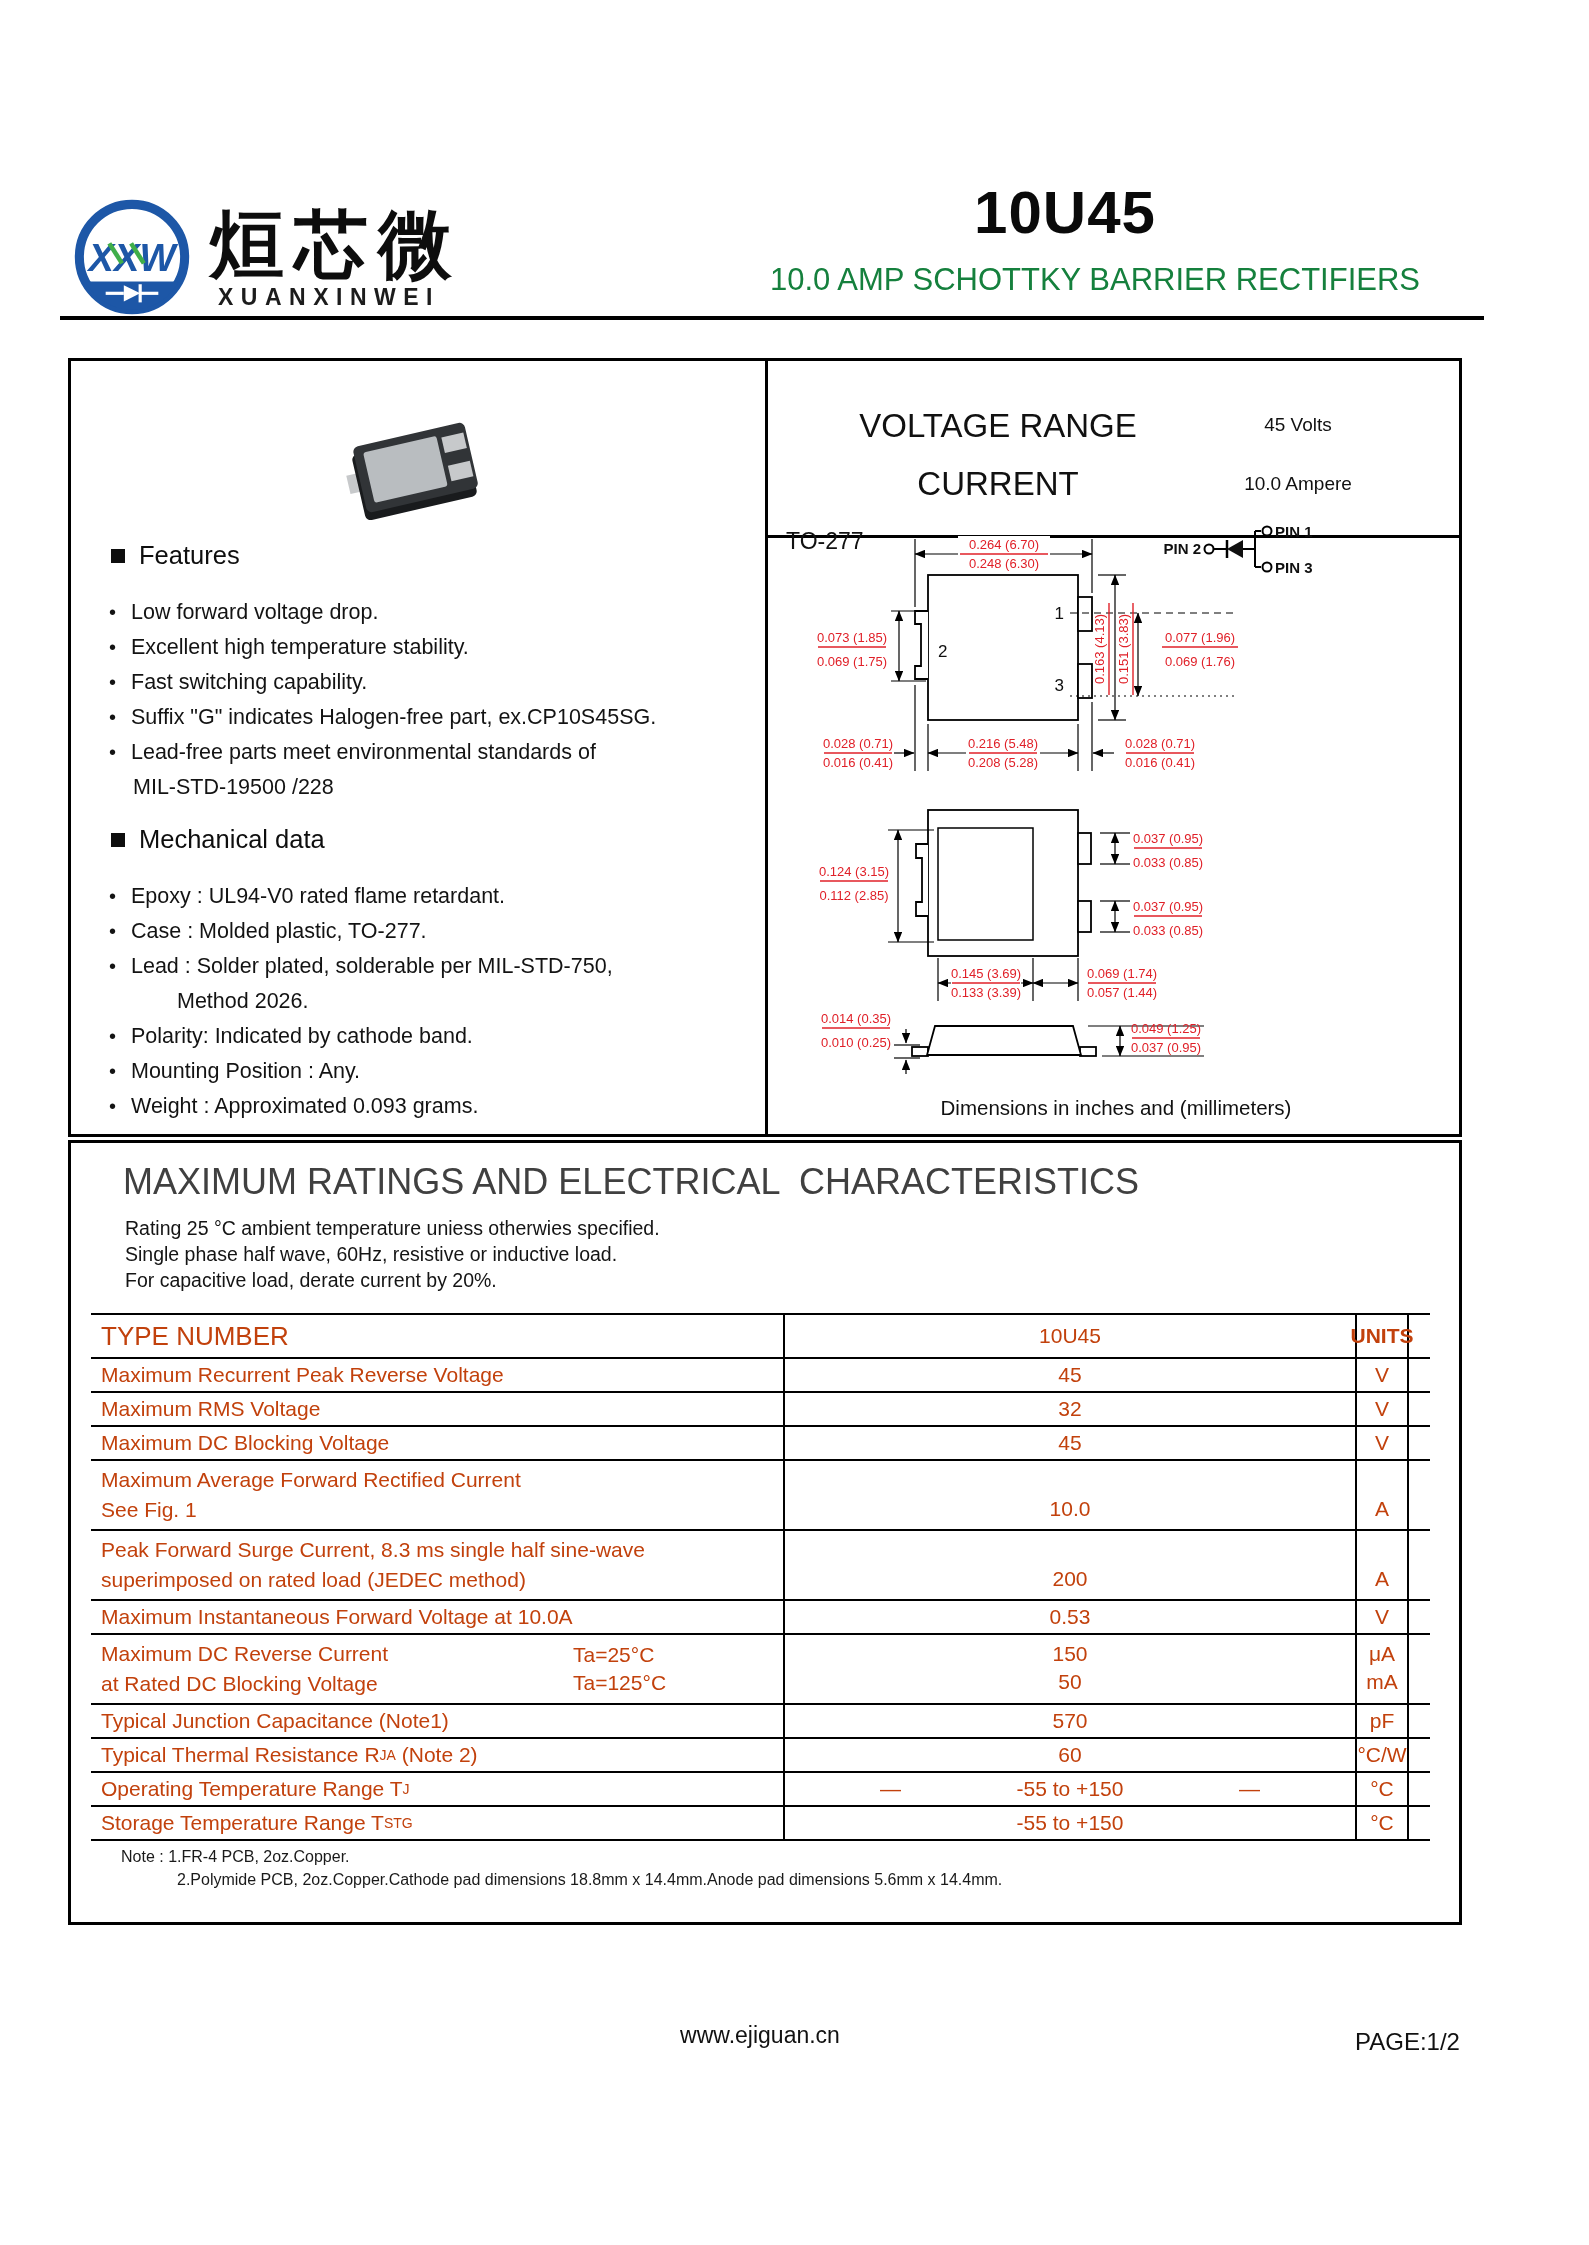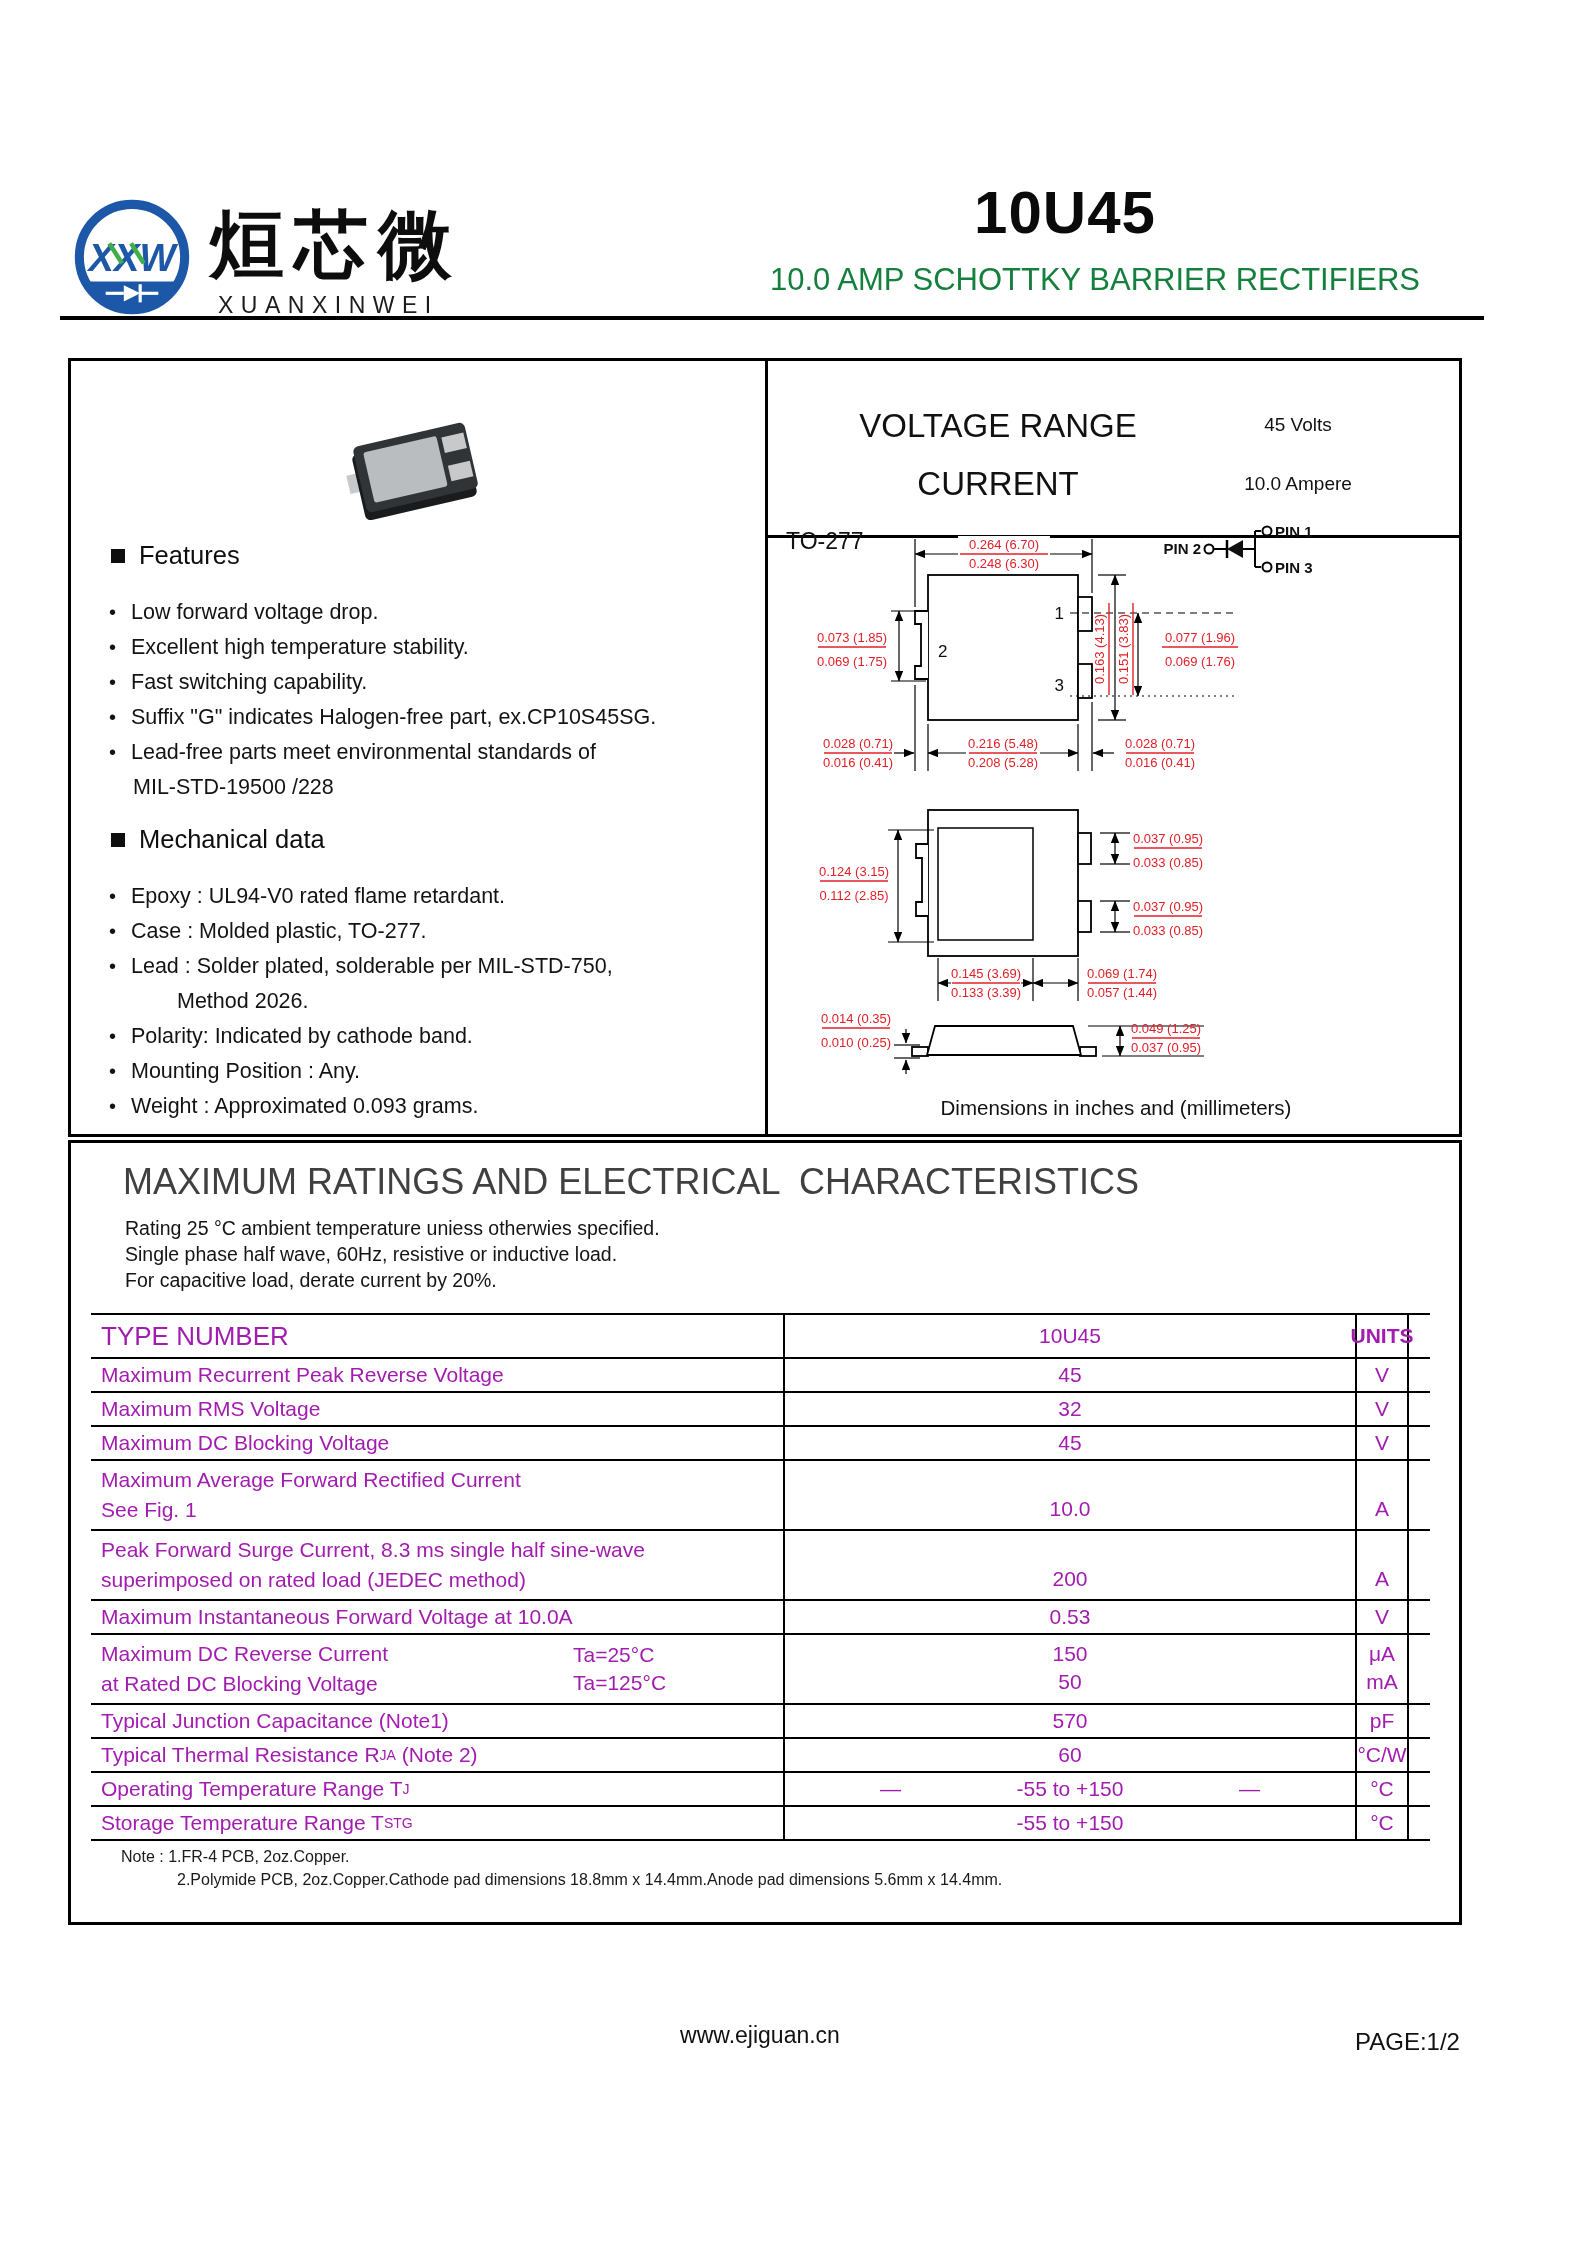--- a/index.html
+++ b/index.html
@@ -3,21 +3,21 @@
 <meta charset="utf-8">
 <style>
   * { box-sizing: border-box; margin: 0; padding: 0; }
   body { background:#888; font-family:"Liberation Sans", sans-serif; }
   .page { position:relative; width:1589px; height:2245px; background:#fff; margin:0 auto;
           font-family:"Liberation Sans", sans-serif; color:#161616; overflow:hidden; }
   .abs { position:absolute; }
 
   
   .brand-cn { left:210px; top:196px; font-size:74px; font-weight:900; letter-spacing:10px; color:#0d0d0d; }
-  .brand-en { left:218px; top:292px; font-size:23px; font-weight:400; letter-spacing:7.5px; color:#1c1c1c; }
+  .brand-en { left:218px; top:284px; font-size:23px; font-weight:700; letter-spacing:7.5px; color:#1c1c1c; }
   .part-no  { left:845px; top:178px; width:440px; text-align:center; font-size:60px; font-weight:800; letter-spacing:1px; color:#0a0a0a; }
   .subtitle { left:700px; top:262px; width:790px; text-align:center; font-size:31px; color:#15803d; }
   .hrule { left:60px; top:316px; width:1424px; height:4px; background:#000; }
 
   
   .frame { border:3px solid #000; background:#fff; }
   .box1 { left:68px; top:358px; width:1394px; height:779px; }
   .box2 { left:68px; top:1140px; width:1394px; height:785px; }
   .vdivider { left:694px; top:0; width:3px; height:100%; background:#000; }
 
@@ -33,21 +33,21 @@
   .bln { height:35px; display:flex; align-items:center; white-space:nowrap; }
   .bln .bu { width:22px; font-size:20px; }
   .ind1 { padding-left:24px; }
   .ind2 { padding-left:68px; }
 
   
   .rat-title { left:52px; top:18px; font-size:36px; color:#404040; white-space:pre; }
   .rat-cond { left:54px; top:72px; font-size:19.5px; line-height:26px; color:#141414; }
 
   
-  .dtable { position:absolute; left:20px; top:170px; width:1339px; border-top:2.5px solid #000; font-size:21px; color:#a21caf; }
+  .dtable { position:absolute; left:20px; top:170px; width:1339px; border-top:2.5px solid #000; font-size:21px; color:#c2410c; }
   .trow { display:flex; border-bottom:2.5px solid #000; align-items:stretch; box-sizing:content-box; }
   .h42 { height:42px; } .h32 { height:32px; } .h68 { height:68px; }
   .c-name { width:692px; padding:0 8px 0 10px; display:flex; align-items:center; position:relative; white-space:nowrap; }
   .c-val  { width:572px; border-left:2.5px solid #000; display:flex; align-items:center; justify-content:center; text-align:center; position:relative; }
   .c-unit { width:54px; border-left:2.5px solid #000; border-right:2.5px solid #000; display:flex; align-items:center; justify-content:center; }
   .thead .c-name { font-size:26px; }
   .thead .c-unit { font-weight:bold; font-size:21px; }
   .tall .c-name { flex-direction:column; align-items:flex-start; justify-content:space-between; padding-top:7px; padding-bottom:7px; }
   .tall .c-val, .tall .c-unit { flex-direction:column; justify-content:flex-end; padding-bottom:8px; }
   .dual .c-val, .dual .c-unit { flex-direction:column; justify-content:space-between; padding-top:7px; padding-bottom:9px; }

